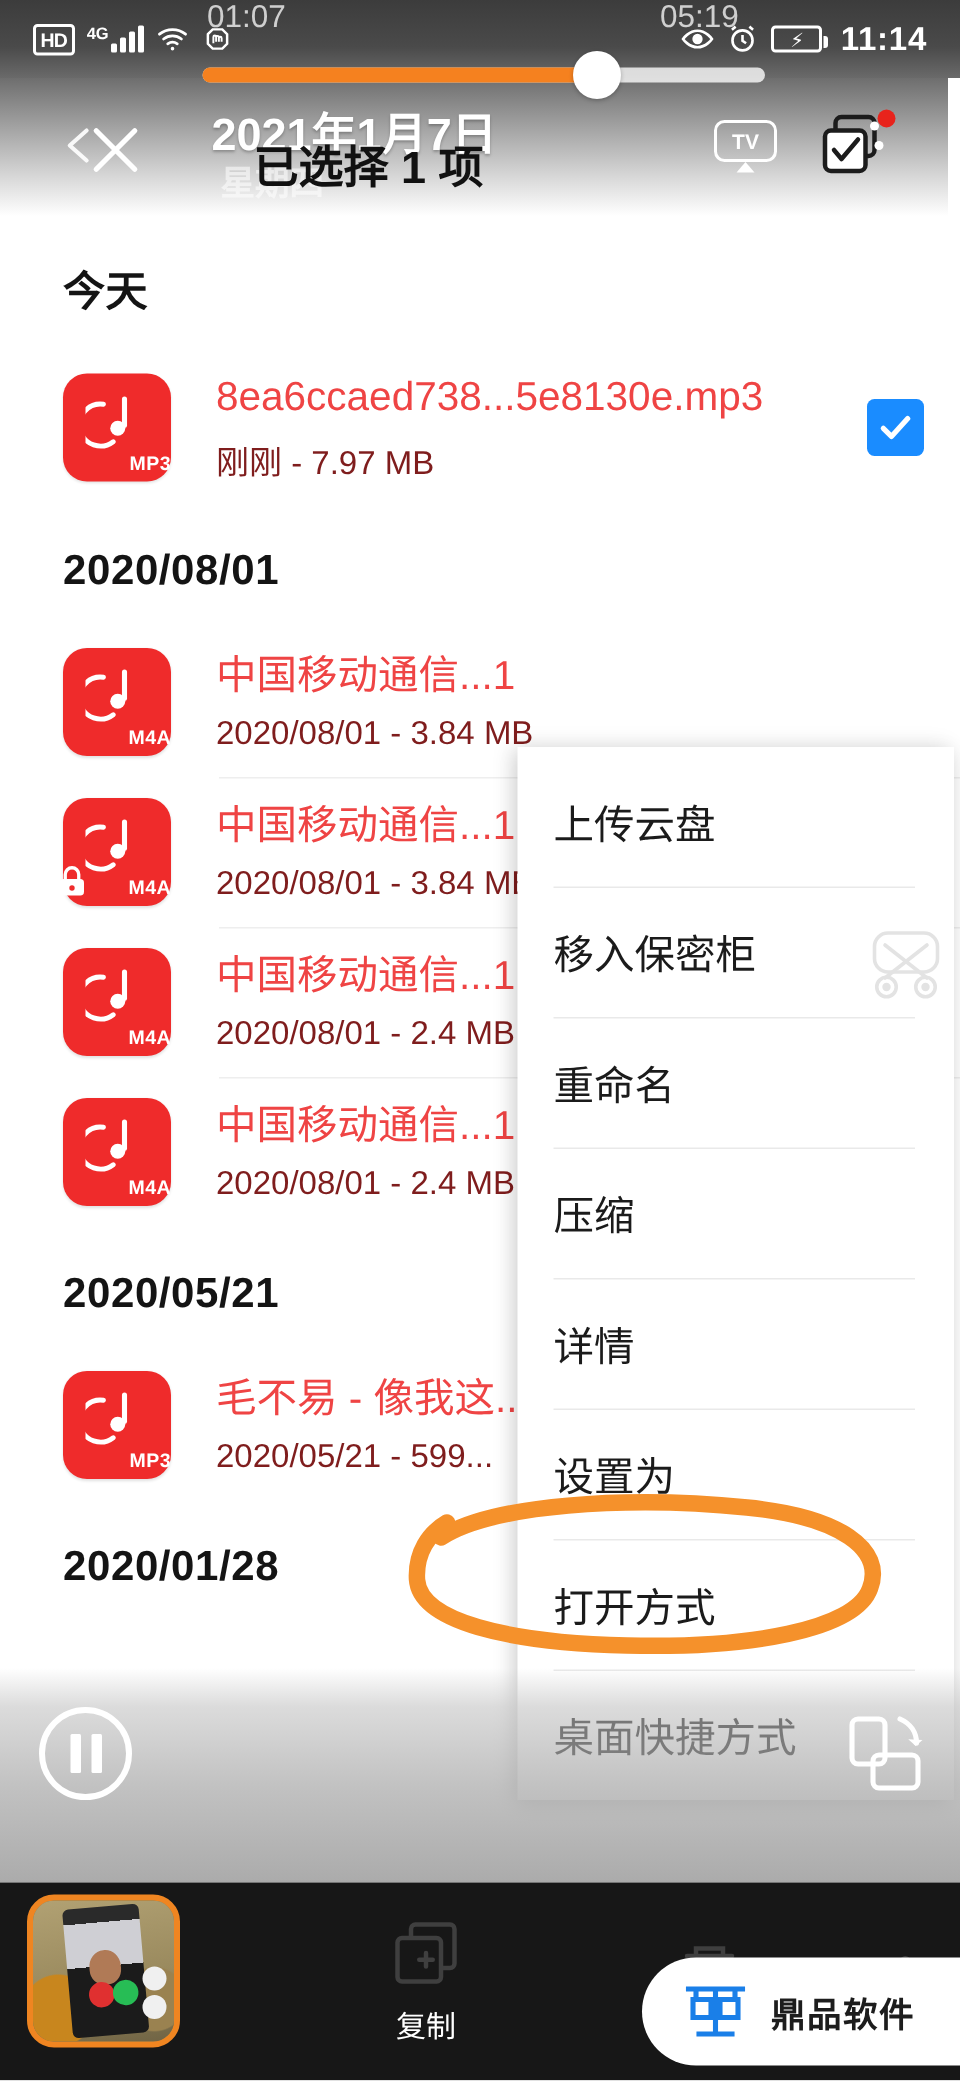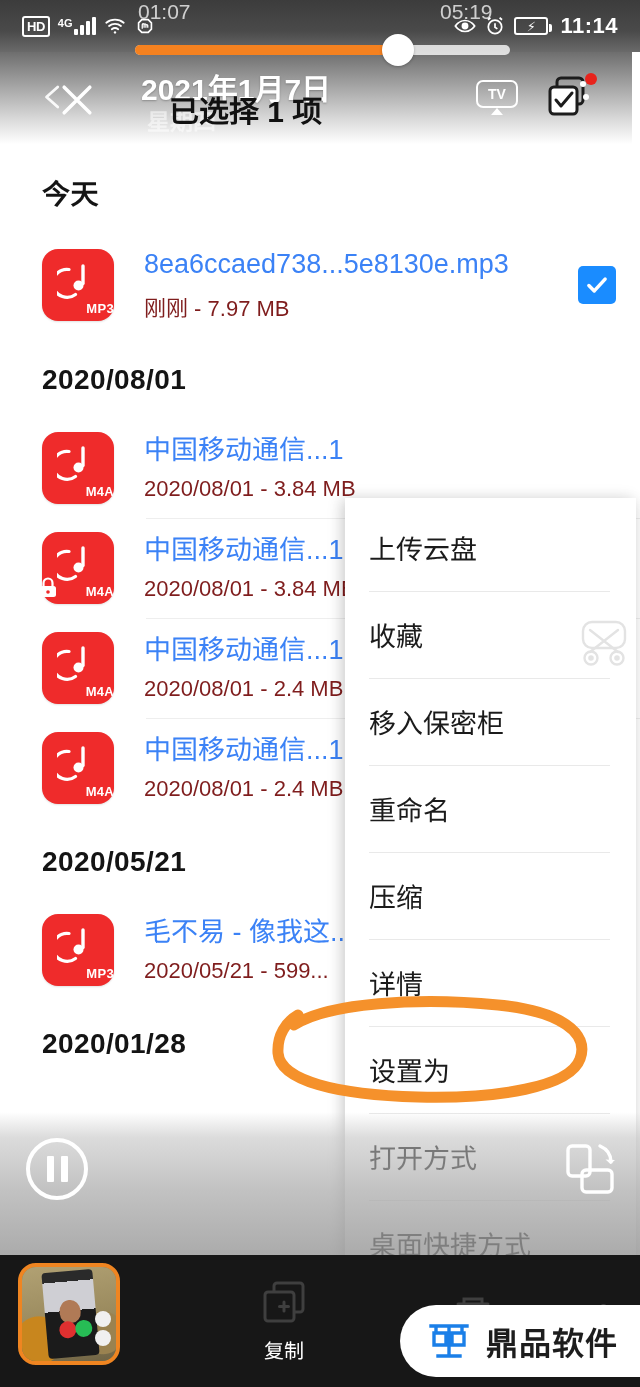--- a/index.html
+++ b/index.html
@@ -190,21 +190,21 @@
   }
   .lock-badge {
     position: absolute;
     left: -6px; bottom: 4px;
     width: 24px; height: 24px;
     color: #ffffff;
   }
   .file-meta { flex: 1; min-width: 0; }
   .file-name {
     font-size: 27px;
-    color: #3b82f6;
+    color: #ef4444;
     white-space: nowrap;
     overflow: hidden;
     line-height: 1.25;
   }
   .file-sub {
     font-size: 22px;
     color: #7f1d1d;
     margin-top: 8px;
     white-space: nowrap;
     overflow: hidden;
@@ -414,21 +414,21 @@
     min-width: 212px;
     background: #ffffff;
     border-radius: 36px 0 0 36px;
     display: flex;
     align-items: center;
     gap: 14px;
     padding: 0 22px 0 26px;
     z-index: 90;
   }
   .wm-logo { width: 46px; height: 46px; color: #1a7fe8; }
-  .wm-text { font-size: 32px; font-weight: 700; color: #1d1d1d; letter-spacing: 1px; }
+  .wm-text { font-size: 23px; font-weight: 700; color: #1d1d1d; letter-spacing: 1px; }
 </style>
 </head>
 <body>
 
 <div id="screen">
 
   <div class="status-bar">
     <div class="sb-left">
       <span class="hd-badge">HD</span>
       <span class="net-group">
@@ -611,21 +611,20 @@
         <div class="file-meta">
           <div class="file-name">毛不易 - 像我这...</div>
           <div class="file-sub">2020/05/21 - 599...</div>
         </div>
       </div>
       <div class="date-header">2020/01/28</div>
     </div>
 
   <div class="context-menu" id="context-menu">
       <div class="menu-item">上传云盘</div>
-      <div class="menu-item">收藏</div>
       <div class="menu-item">移入保密柜</div>
       <div class="menu-item">重命名</div>
       <div class="menu-item">压缩</div>
       <div class="menu-item">详情</div>
       <div class="menu-item">设置为</div>
       <div class="menu-item">打开方式</div>
       <div class="menu-item">桌面快捷方式</div>
     </div>
 
   <span class="scissors-wm">

